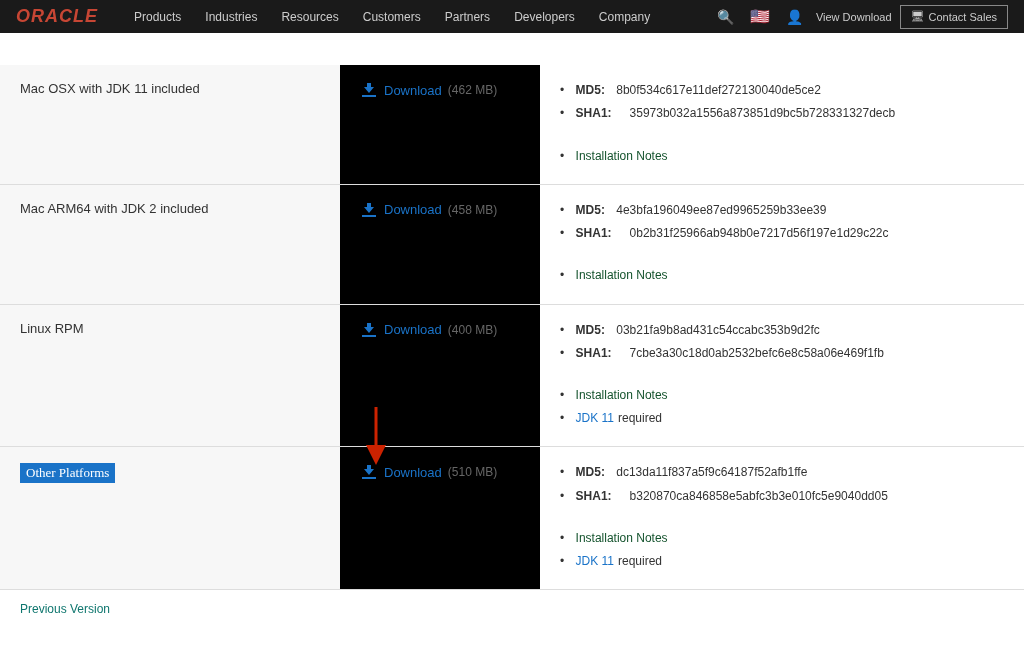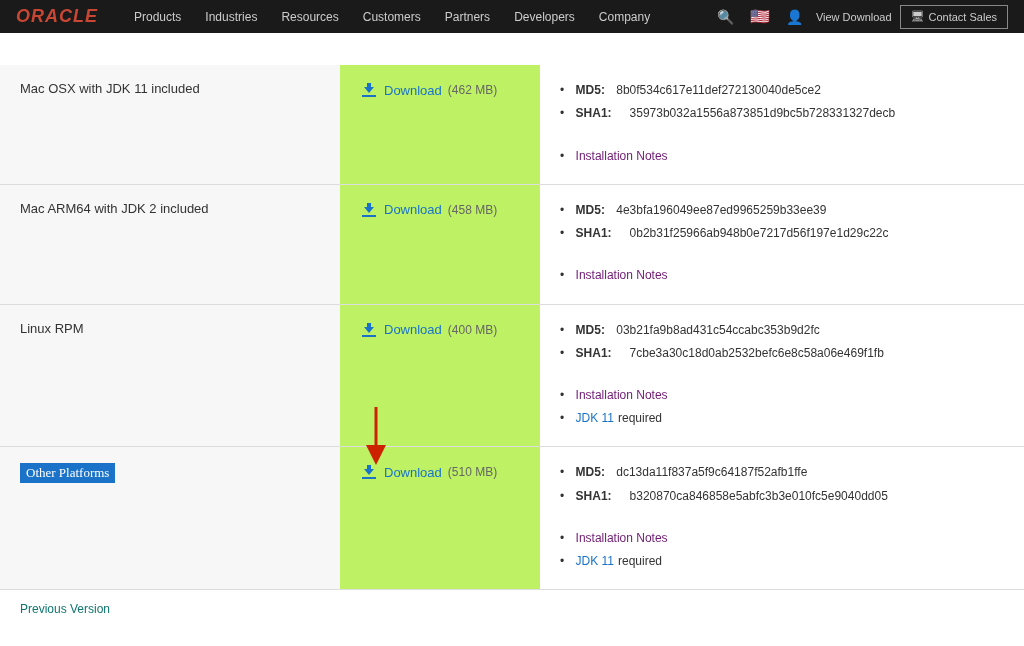--- a/index.html
+++ b/index.html
@@ -93,21 +93,21 @@
       vertical-align: top;
     }
     .col-product {
       width: 340px;
       color: #333;
       font-size: 13px;
       background: #f7f7f7;
     }
     .col-download {
       width: 200px;
-      background: #bef264;
+      background: #000000;
     }
     .col-checksums {
       background: #fff;
       font-size: 12px;
       color: #333;
       line-height: 1.6;
     }
 
     .download-link {
       color: #1a73c8;
@@ -124,21 +124,21 @@
     }
 
     .checksum-line {
       display: flex;
       align-items: flex-start;
       gap: 4px;
       margin-bottom: 2px;
     }
     .bullet { color: #333; }
     .install-notes-link {
-      color: #701a75;
+      color: #14532d;
       text-decoration: none;
       cursor: pointer;
     }
     .jdk-required { color: #333; }
     .jdk-required a { color: #1a73c8; text-decoration: none; cursor: pointer; }
 
     
     .other-platforms-highlight {
       background: #1a73c8;
       color: #fff;

